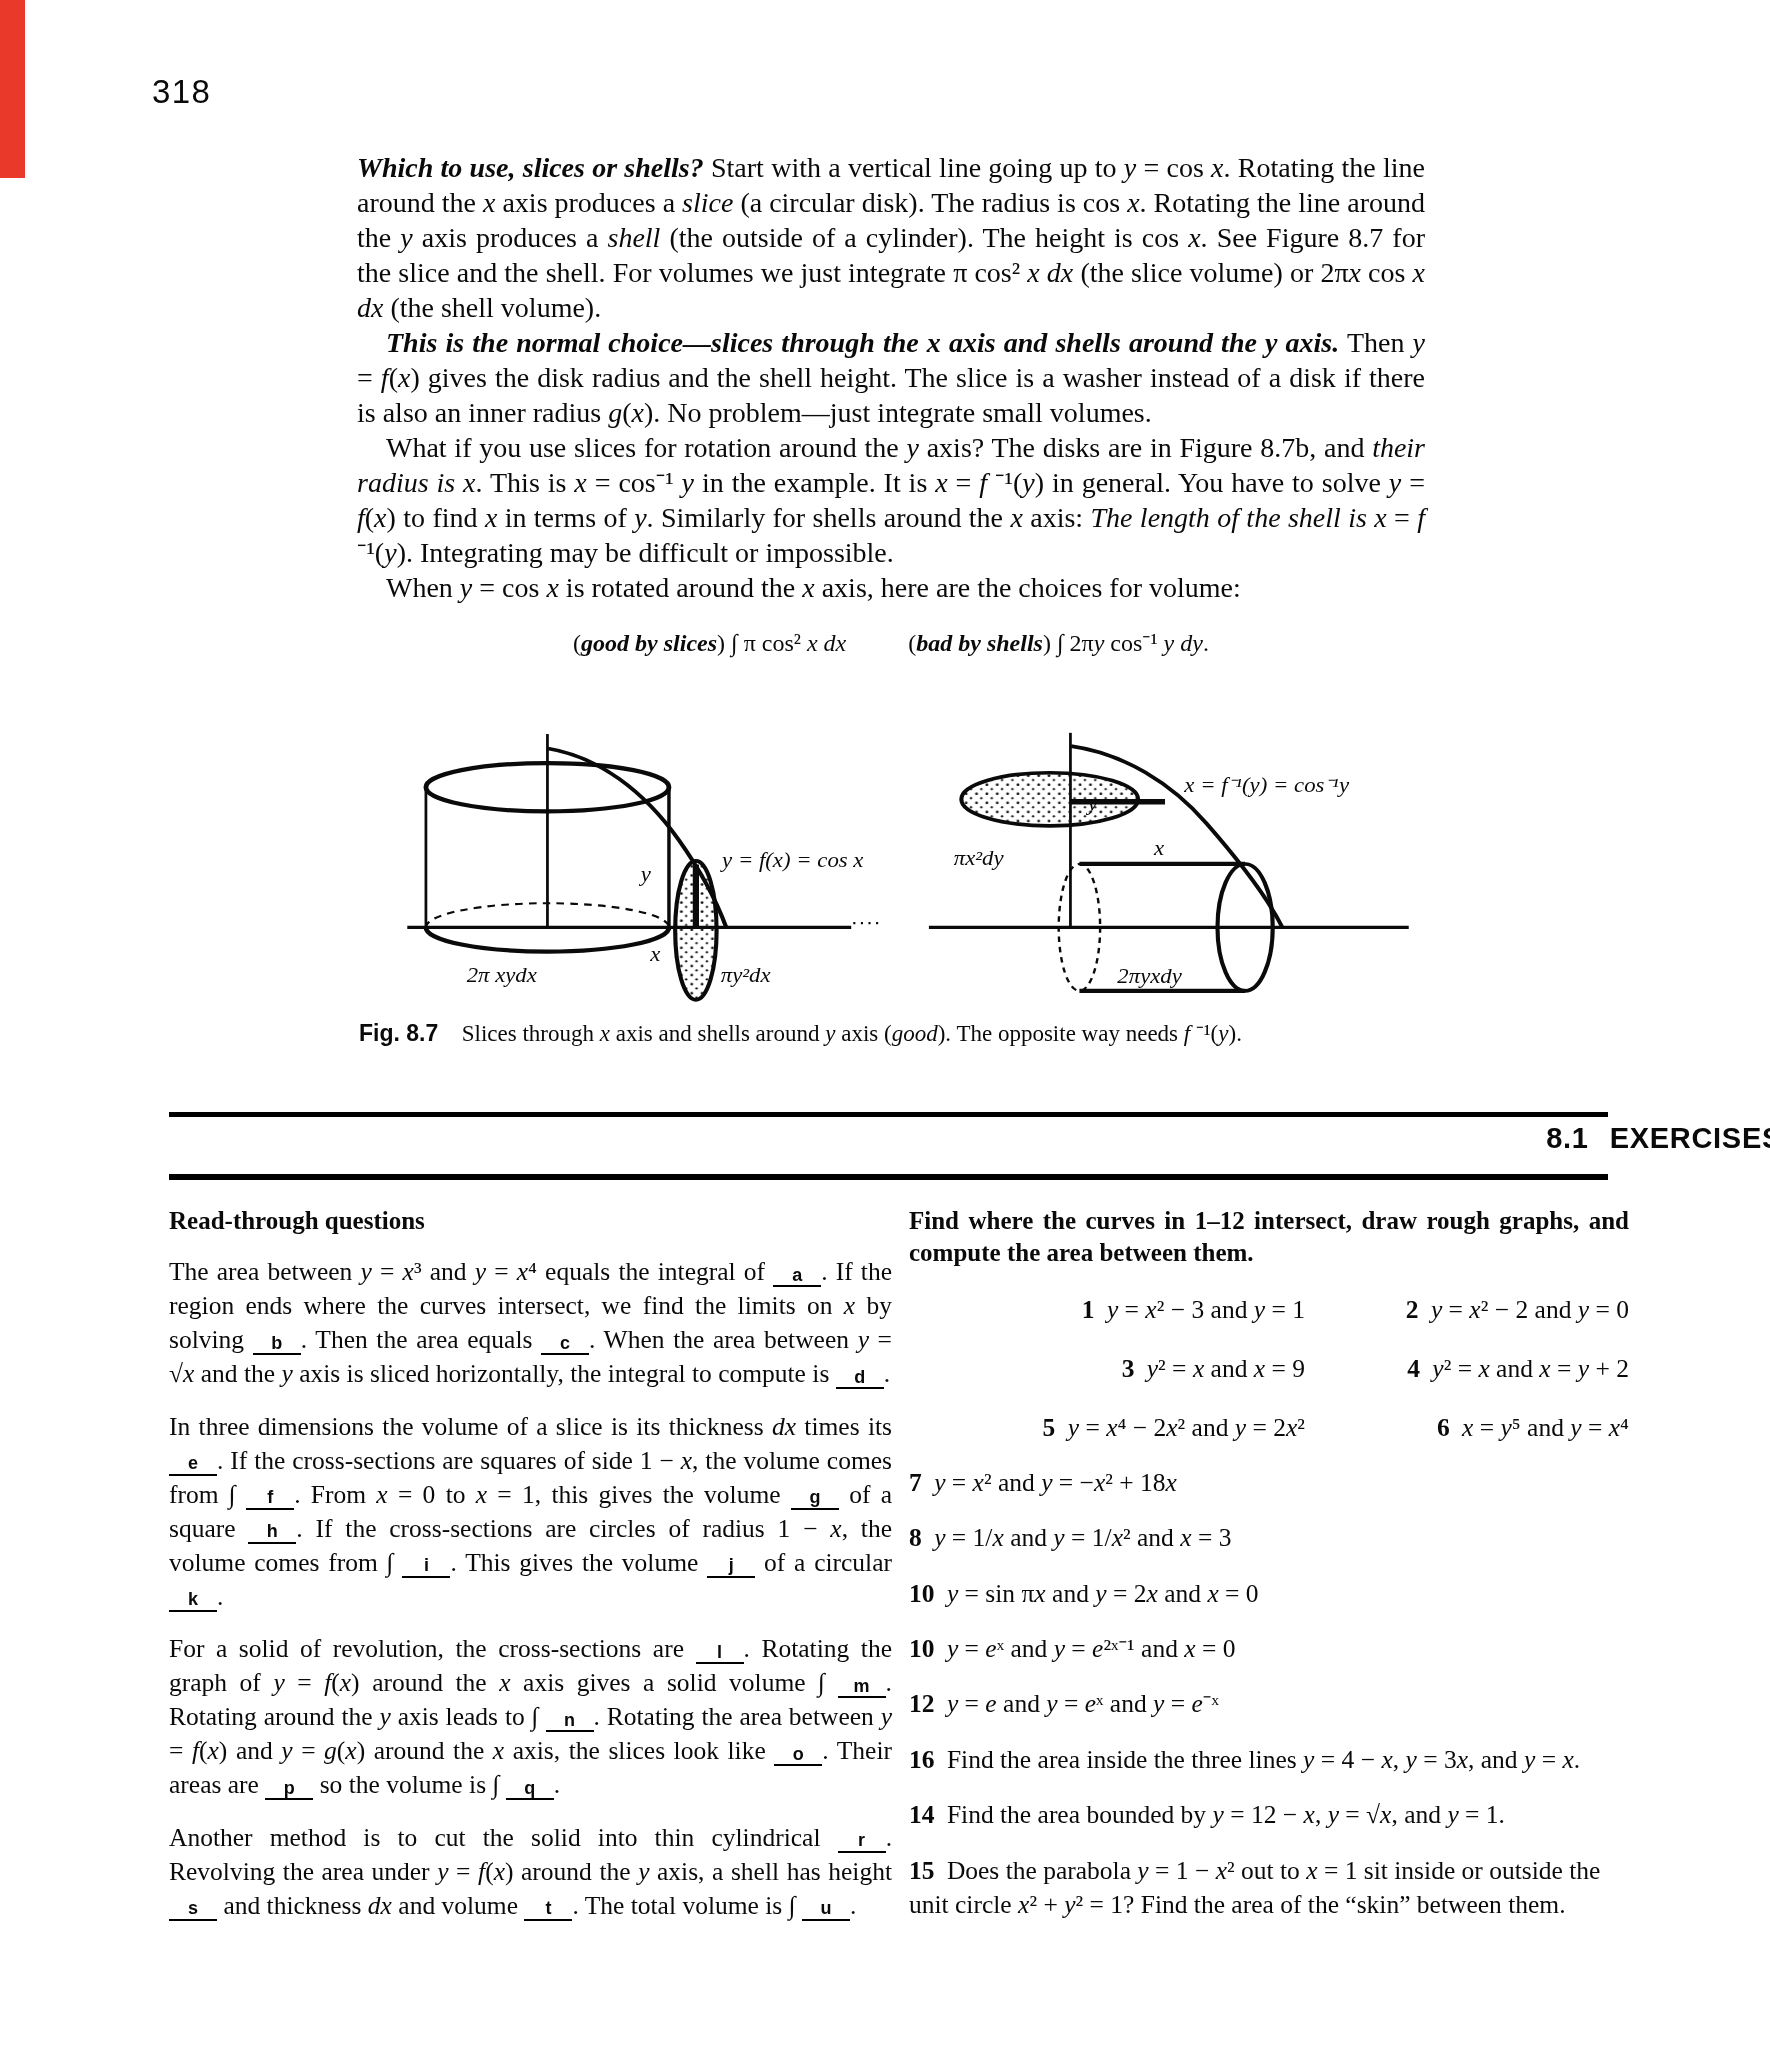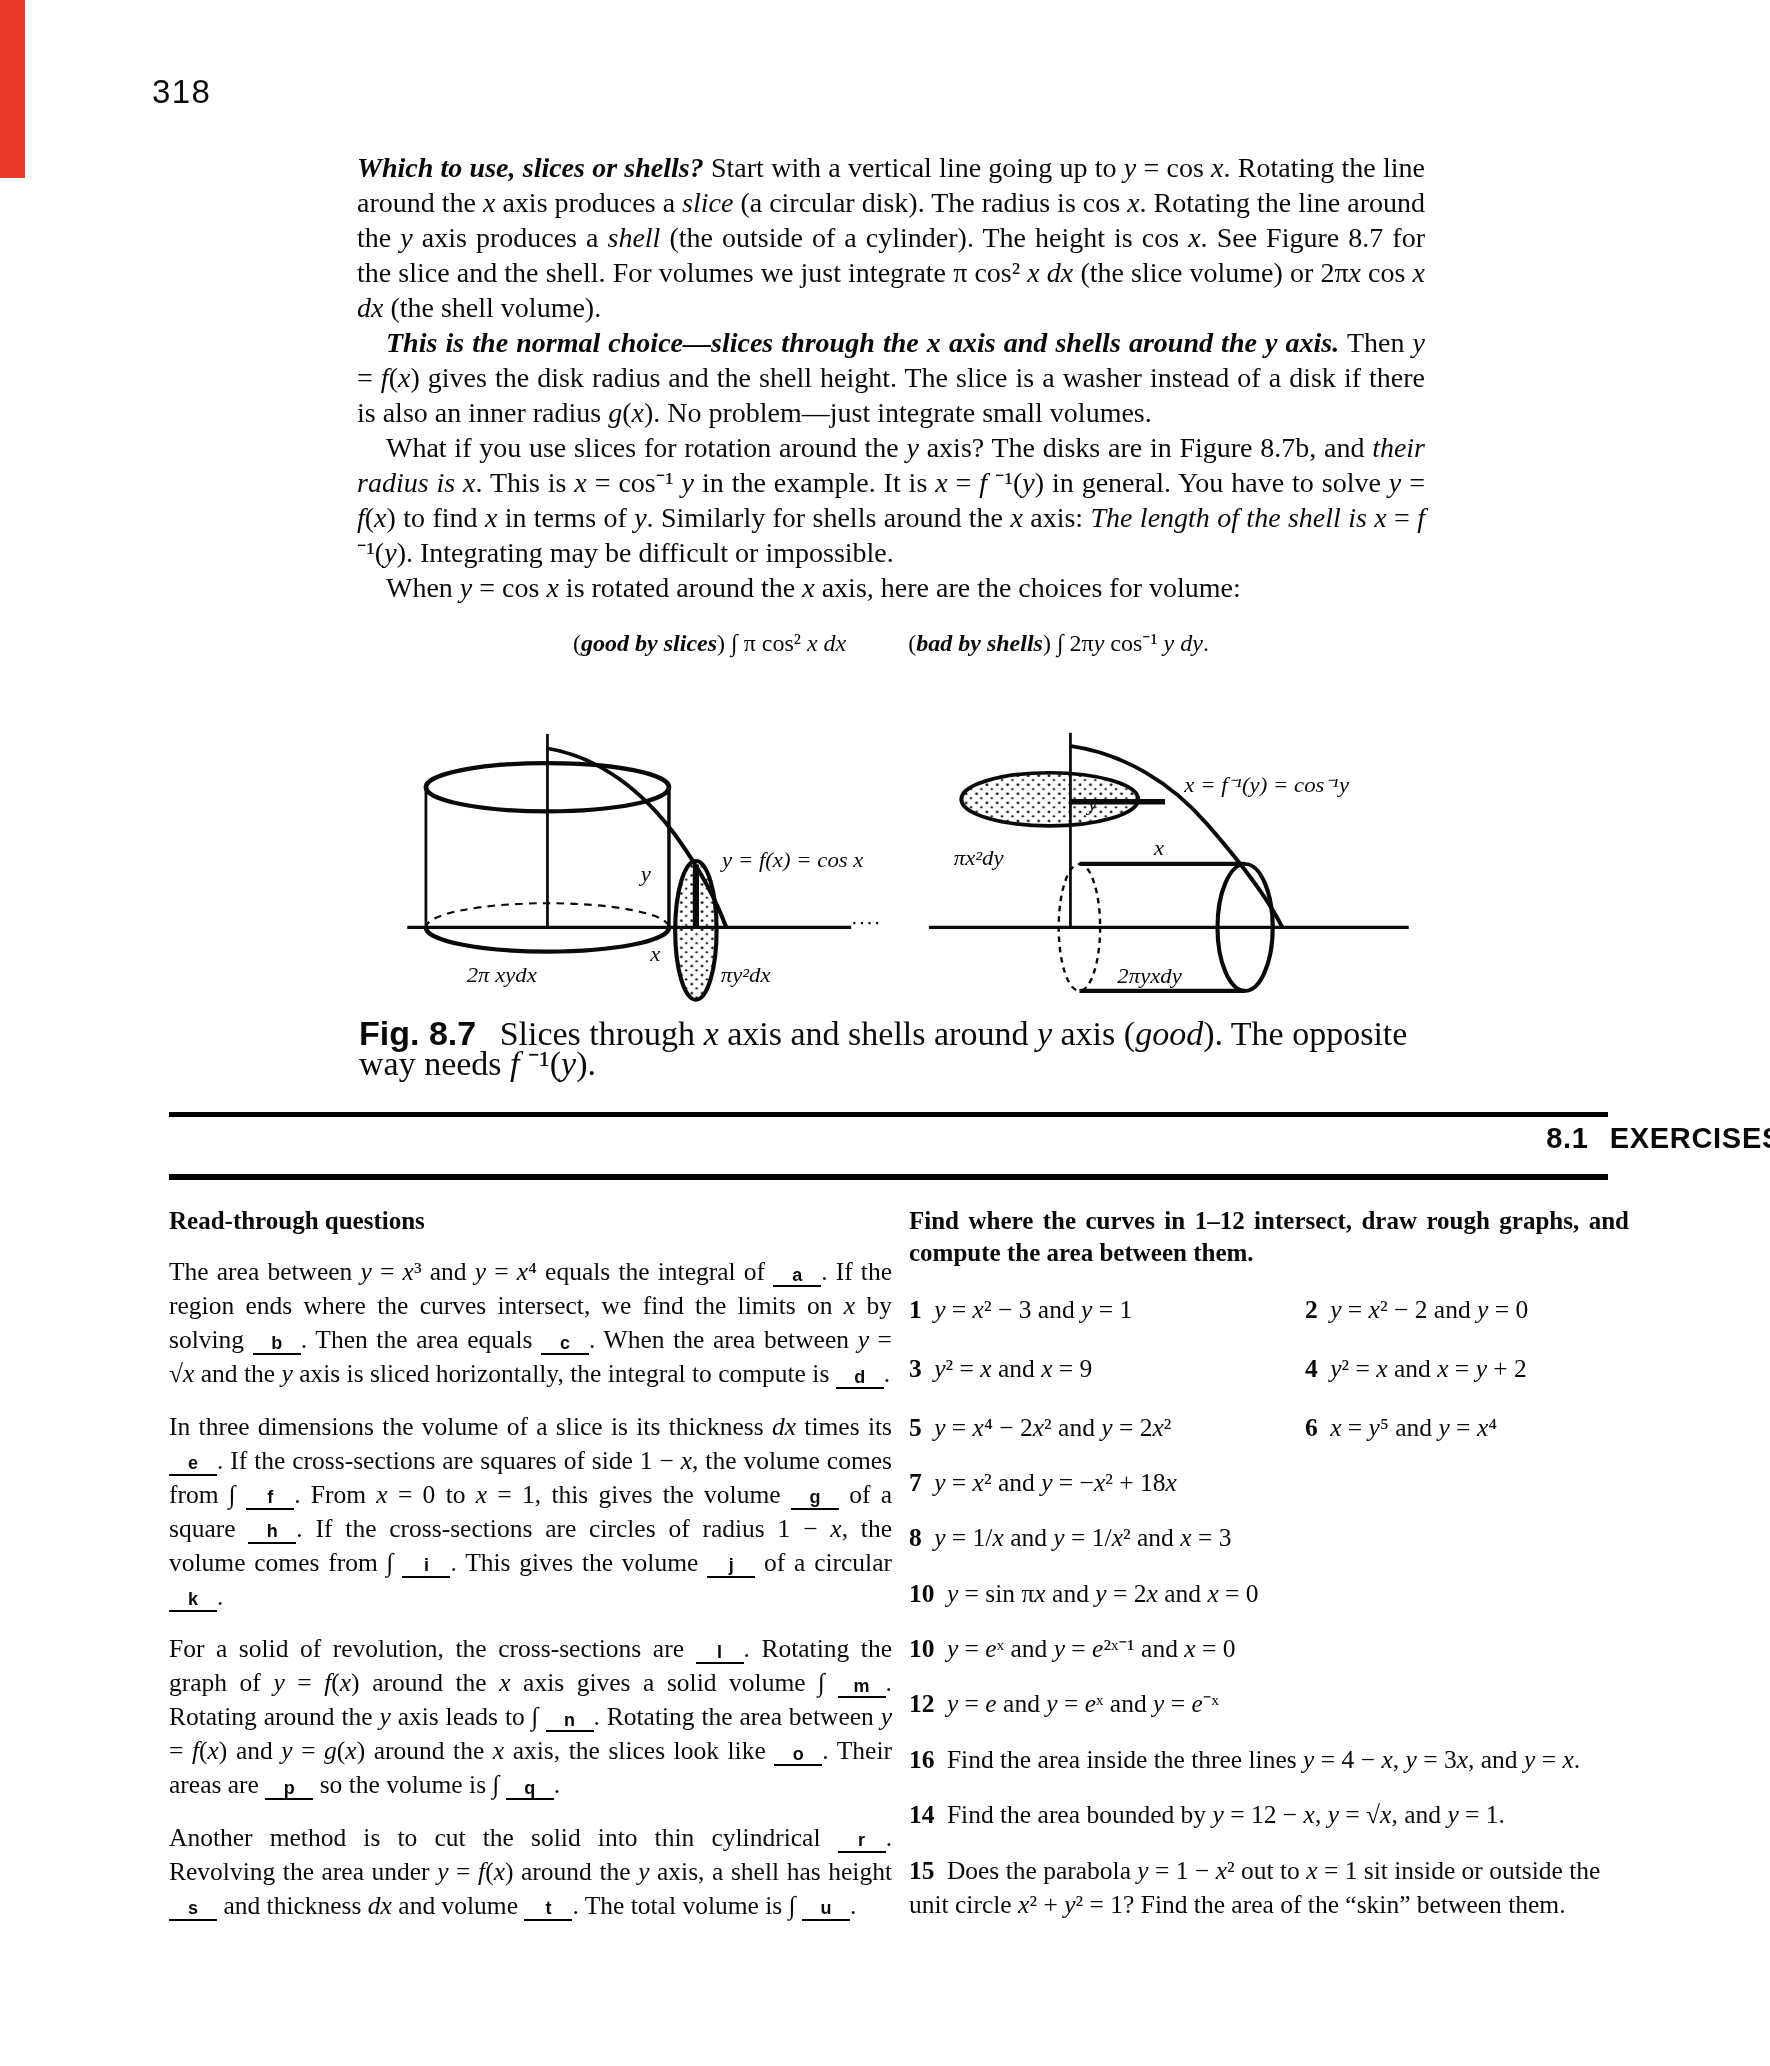--- a/index.html
+++ b/index.html
@@ -39,21 +39,21 @@
   }
   .equation .gap { display:inline-block; width:62px; }
 
   .figure-row {
     position:absolute; left:399px; top:728px; width:1029px;
     display:flex; gap:19.3px;
   }
   .figure-row svg { display:block; }
   .fig-caption {
     position:absolute; left:359px; top:1018px; width:1076px;
-    font-size:34px; line-height:30px;
+    font-size:23px; line-height:30px;
   }
   .fig-caption .fig-id {
     font-family:"Liberation Sans", sans-serif;
     font-weight:700; margin-right:23.5px;
   }
 
   .rule { position:absolute; left:169px; width:1439px; background:#000; }
   .rule.top { top:1112px; height:4.8px; }
   .rule.bottom { top:1174px; height:5.5px; }
   .ex-title {
@@ -76,21 +76,21 @@
 
   .blank {
     display:inline-block; min-width:37px; padding:0 5.5px 1.4px 5.5px;
     border-bottom:2.1px solid #000;
     font-family:"Liberation Sans", sans-serif;
     font-weight:700; font-size:18px; line-height:18px;
     text-align:center; vertical-align:-0.7px;
   }
 
   .prob-pairs { margin-top:23.5px; }
-  .pair { display:flex; margin-top:25px; }
+  .pair { display:flex; margin-top:25px;text-align:right; }
   .pair .cell-l { flex:0 0 55%; }
   .pair .cell-r { flex:1; }
   .prob { margin-top:21.4px; }
   .pnum { font-weight:700; margin-right:12.4px; }
 
   svg text {
     font-family:"Liberation Serif", serif;
     font-style:italic; font-size:33px; fill:#0a0a0a;
   }
 </style>

